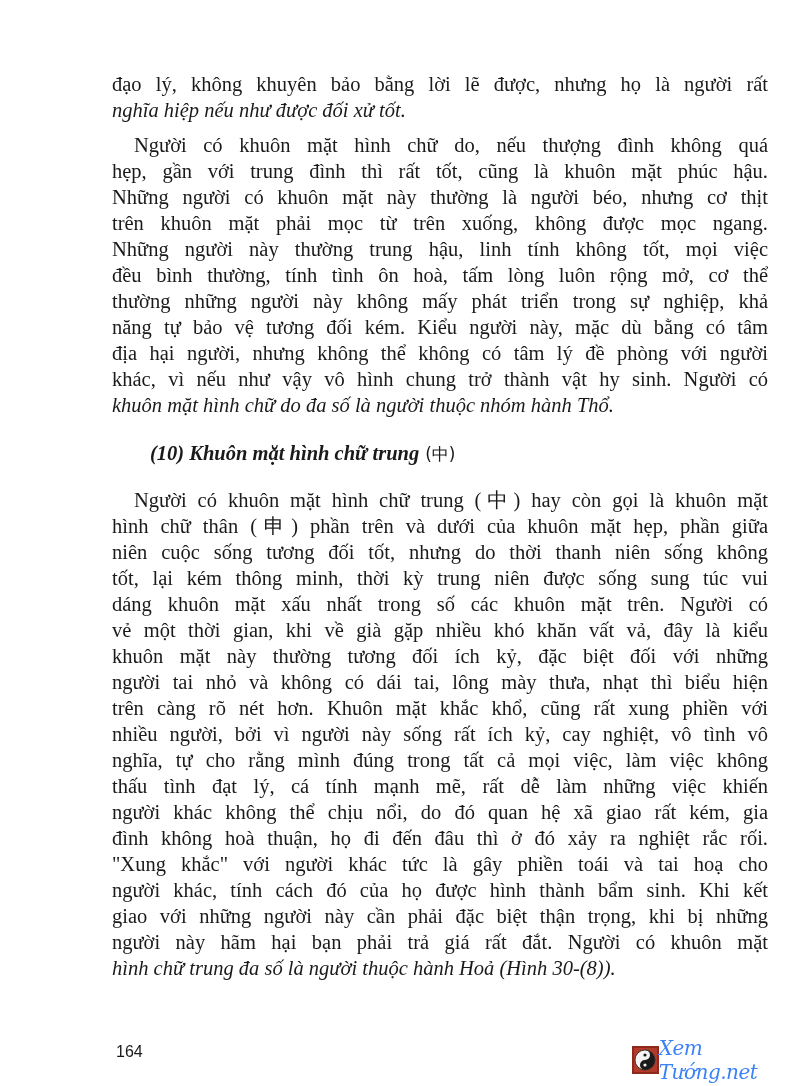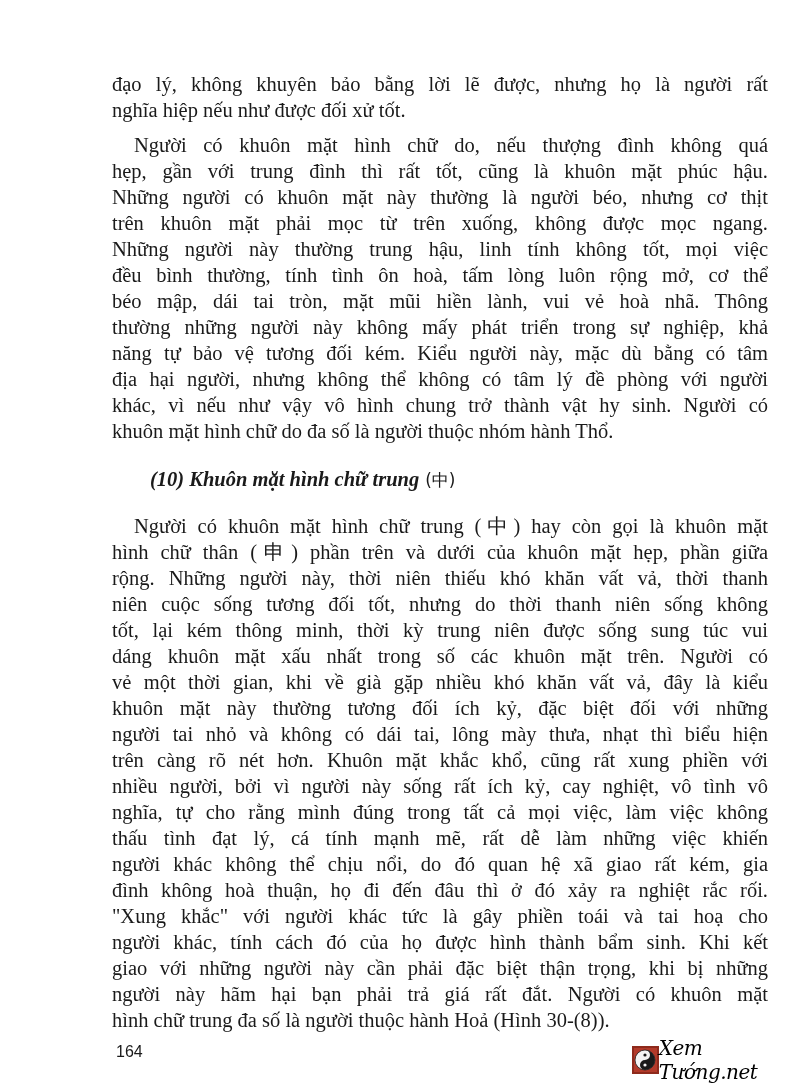--- a/index.html
+++ b/index.html
@@ -4,74 +4,72 @@
   <style>
     html, body { margin: 0; padding: 0; background: #ffffff; }
     body { width: 800px; height: 1086px; position: relative; overflow: hidden; }
     .page {
       position: absolute; left: 112px; top: 71px; width: 656px;
       font-family: "Liberation Serif", "DejaVu Serif", serif;
       font-size: 20.5px; line-height: 26px; color: #1a1a1a;
     }
     .para { margin: 0; text-align: justify; }
     .para .line { display: block; text-align: justify; text-align-last: justify; white-space: nowrap; }
-    .para .line.last { text-align-last: left; }
+    .para .line.last { text-align-last: left; font-style: italic; }
     .indent { padding-left: 22px; }
     .gap { height: 9px; }
     .heading {
       margin: 16px; padding-left: 22px; font-weight: bold; font-style: italic;
       font-size: 20.5px; line-height: 26px;
     }
     .heading .cjk { font-style: normal; font-weight: normal; font-family: "DejaVu Sans", sans-serif; font-size: 17px; margin-left: 6px; }
     .page-number {
       position: absolute; left: 116px; top: 1043px;
       font-family: "Liberation Sans", "DejaVu Sans", sans-serif; font-size: 16px; color: #1a1a1a;
     }
     .logo { position: absolute; left: 632px; top: 1036px; display: flex; align-items: center; }
     .logo-box {
       width: 28px; height: 28px; background: #b23a2a; display: flex; align-items: center; justify-content: center;
       box-shadow: inset 0 0 0 2px #8e2a1c;
     }
     .logo-text {
-      margin-left: 0; color: #000000; font-family: "DejaVu Serif", serif; font-style: italic;
+      margin-left: 0; color: #3b82f6; font-family: "DejaVu Serif", serif; font-style: italic;
       font-size: 20px; letter-spacing: -0.5px;
     }
   </style>
 </head>
 <body>
 
 <div class="page">
   <p class="para">
     <span class="line">đạo lý, không khuyên bảo bằng lời lẽ được, nhưng họ là người rất</span>
     <span class="line last">nghĩa hiệp nếu như được đối xử tốt.</span>
   </p>
   <div class="gap"></div>
   <p class="para">
     <span class="line indent">Người có khuôn mặt hình chữ do, nếu thượng đình không quá</span>
     <span class="line">hẹp, gần với trung đình thì rất tốt, cũng là khuôn mặt phúc hậu.</span>
     <span class="line">Những người có khuôn mặt này thường là người béo, nhưng cơ thịt</span>
     <span class="line">trên khuôn mặt phải mọc từ trên xuống, không được mọc ngang.</span>
     <span class="line">Những người này thường trung hậu, linh tính không tốt, mọi việc</span>
     <span class="line">đều bình thường, tính tình ôn hoà, tấm lòng luôn rộng mở, cơ thể</span>
-    <span class="line">béo mập, dái tai tròn, mặt mũi hiền lành, vui vẻ hoà nhã. Thông</span>
     <span class="line">thường những người này không mấy phát triển trong sự nghiệp, khả</span>
     <span class="line">năng tự bảo vệ tương đối kém. Kiểu người này, mặc dù bằng có tâm</span>
     <span class="line">địa hại người, nhưng không thể không có tâm lý đề phòng với người</span>
     <span class="line">khác, vì nếu như vậy vô hình chung trở thành vật hy sinh. Người có</span>
     <span class="line last">khuôn mặt hình chữ do đa số là người thuộc nhóm hành Thổ.</span>
   </p>
   <div class="gap" style="height:6px"></div>
   <h2 class="heading">
     <span>(10) Khuôn mặt hình chữ trung</span><span class="cjk">(中)</span>
   </h2>
   <div class="gap" style="height:4px"></div>
   <p class="para">
     <span class="line indent">Người có khuôn mặt hình chữ trung (中) hay còn gọi là khuôn mặt</span>
     <span class="line">hình chữ thân (申) phần trên và dưới của khuôn mặt hẹp, phần giữa</span>
-    <span class="line">rộng. Những người này, thời niên thiếu khó khăn vất vả, thời thanh</span>
     <span class="line">niên cuộc sống tương đối tốt, nhưng do thời thanh niên sống không</span>
     <span class="line">tốt, lại kém thông minh, thời kỳ trung niên được sống sung túc vui</span>
     <span class="line">dáng khuôn mặt xấu nhất trong số các khuôn mặt trên. Người có</span>
     <span class="line">vẻ một thời gian, khi về già gặp nhiều khó khăn vất vả, đây là kiểu</span>
     <span class="line">khuôn mặt này thường tương đối ích kỷ, đặc biệt đối với những</span>
     <span class="line">người tai nhỏ và không có dái tai, lông mày thưa, nhạt thì biểu hiện</span>
     <span class="line">trên càng rõ nét hơn. Khuôn mặt khắc khổ, cũng rất xung phiền với</span>
     <span class="line">nhiều người, bởi vì người này sống rất ích kỷ, cay nghiệt, vô tình vô</span>
     <span class="line">nghĩa, tự cho rằng mình đúng trong tất cả mọi việc, làm việc không</span>
     <span class="line">thấu tình đạt lý, cá tính mạnh mẽ, rất dễ làm những việc khiến</span>

